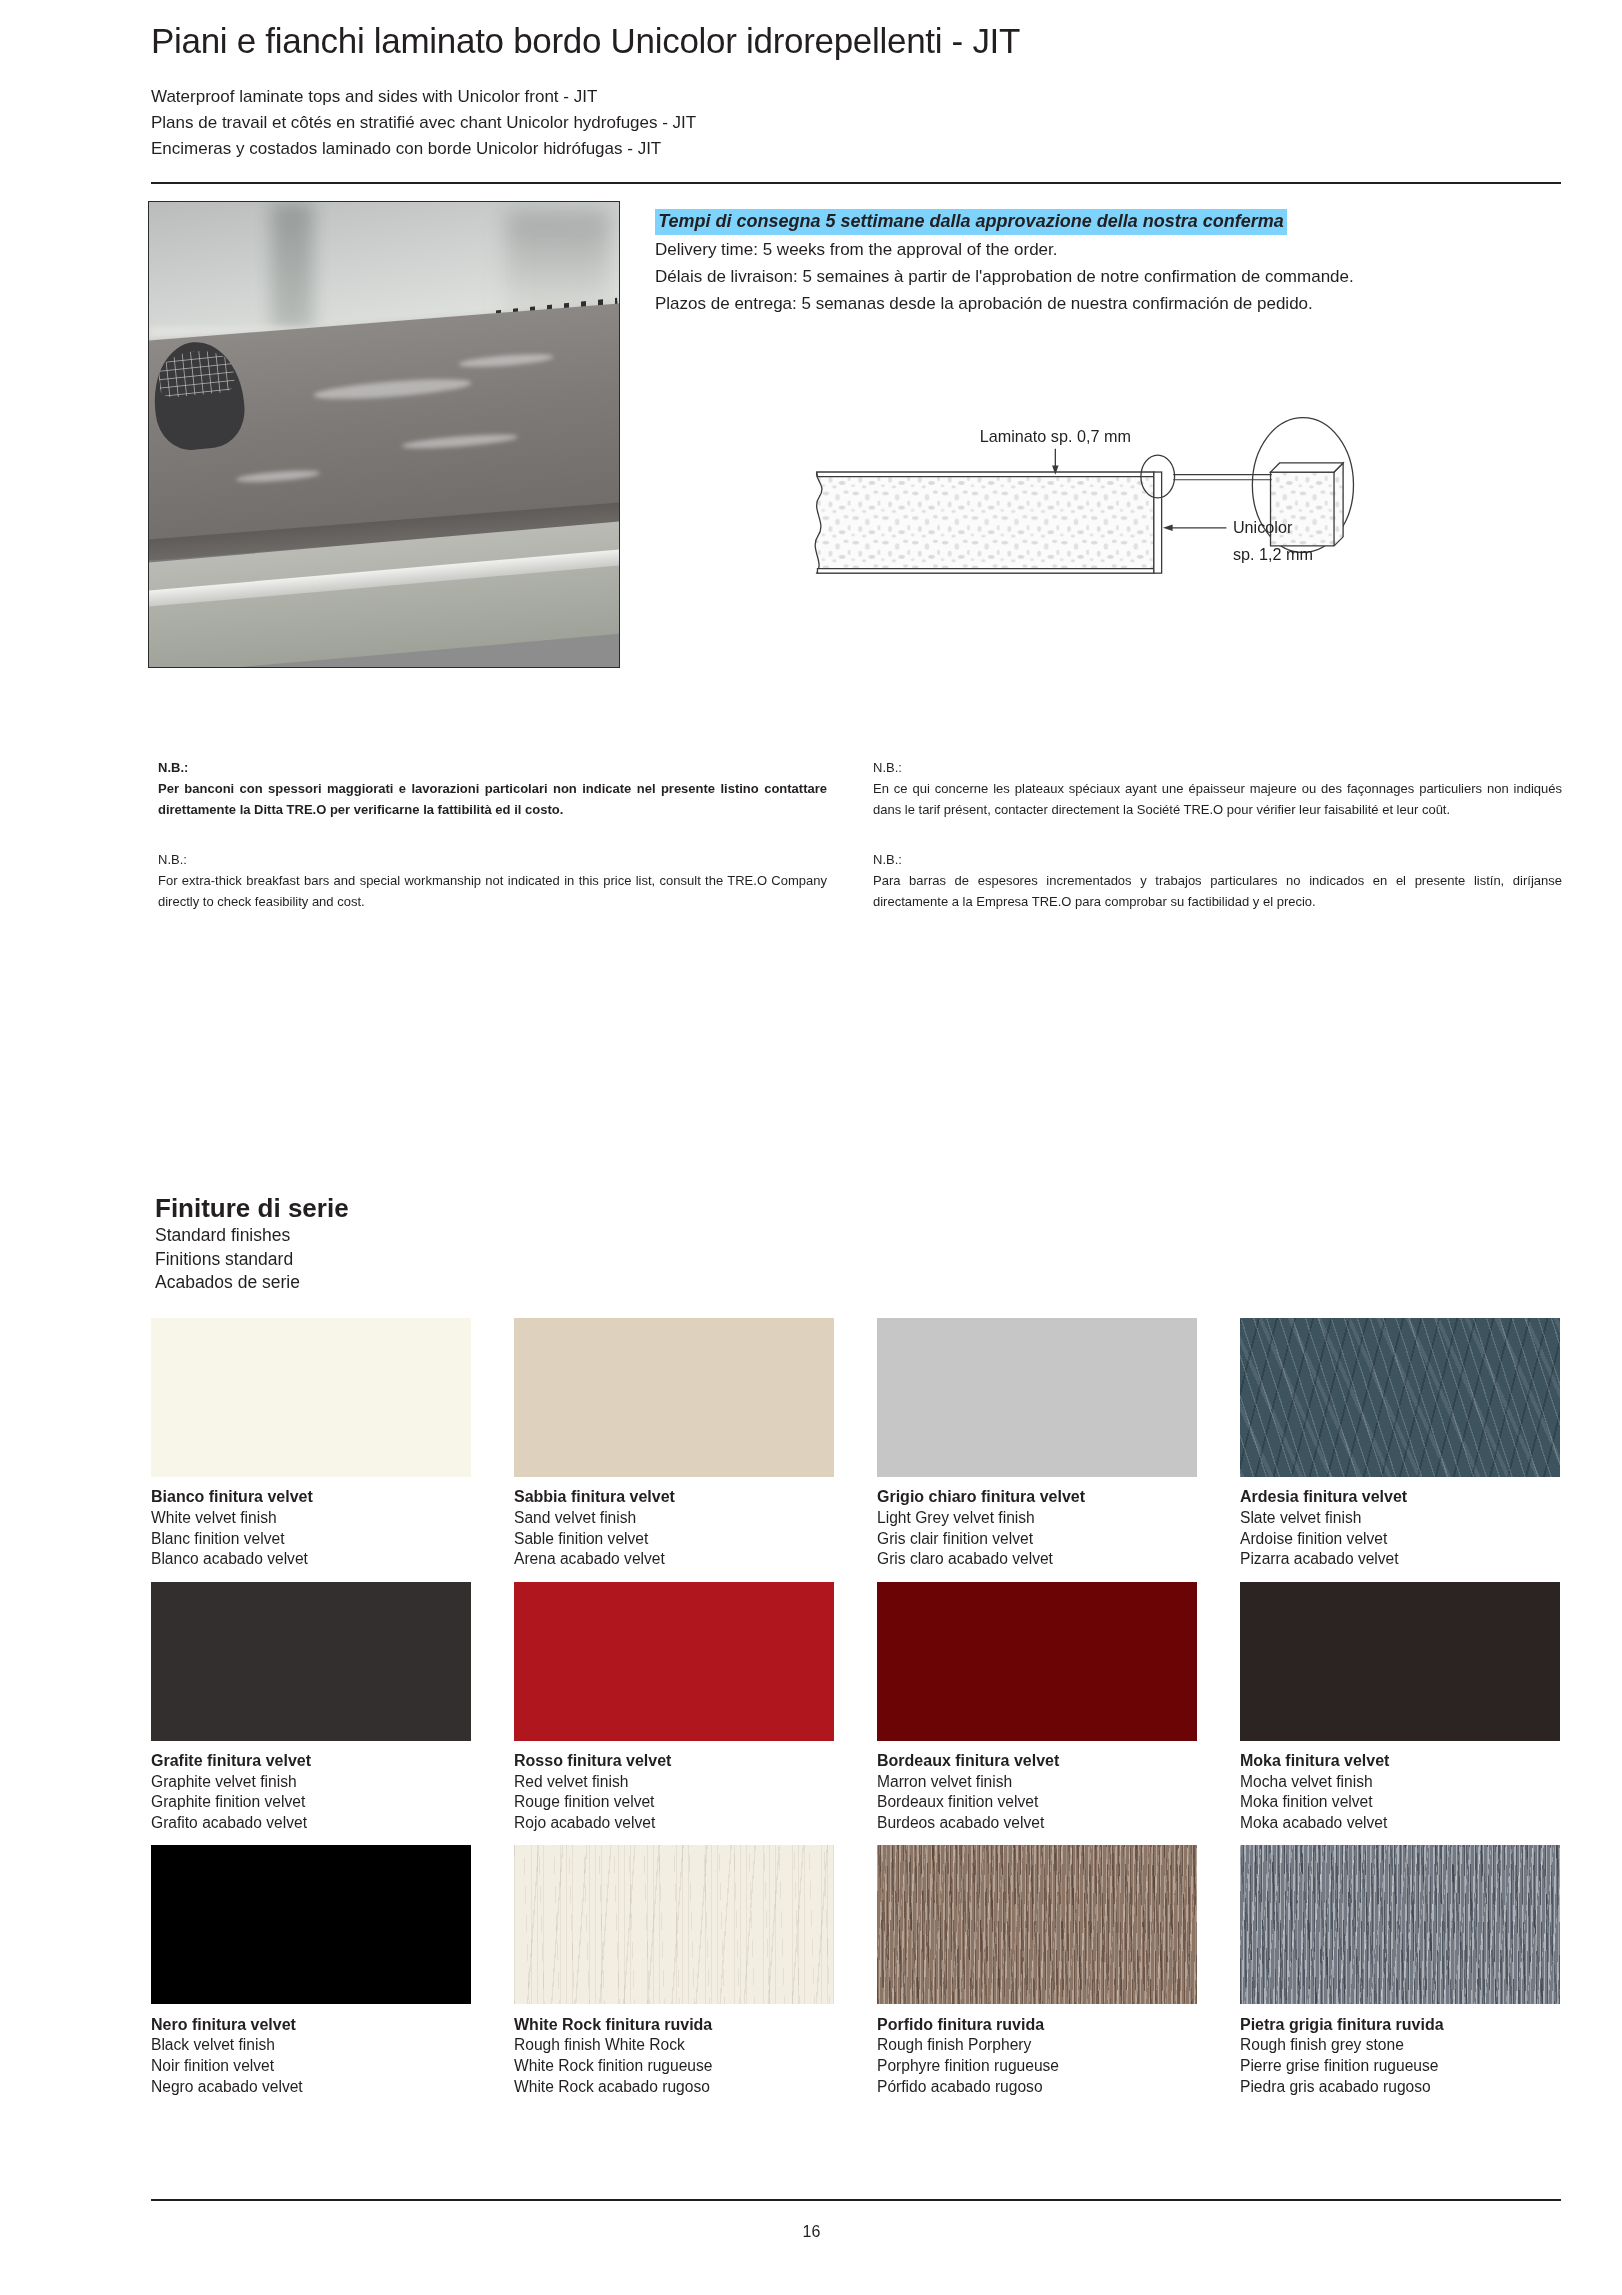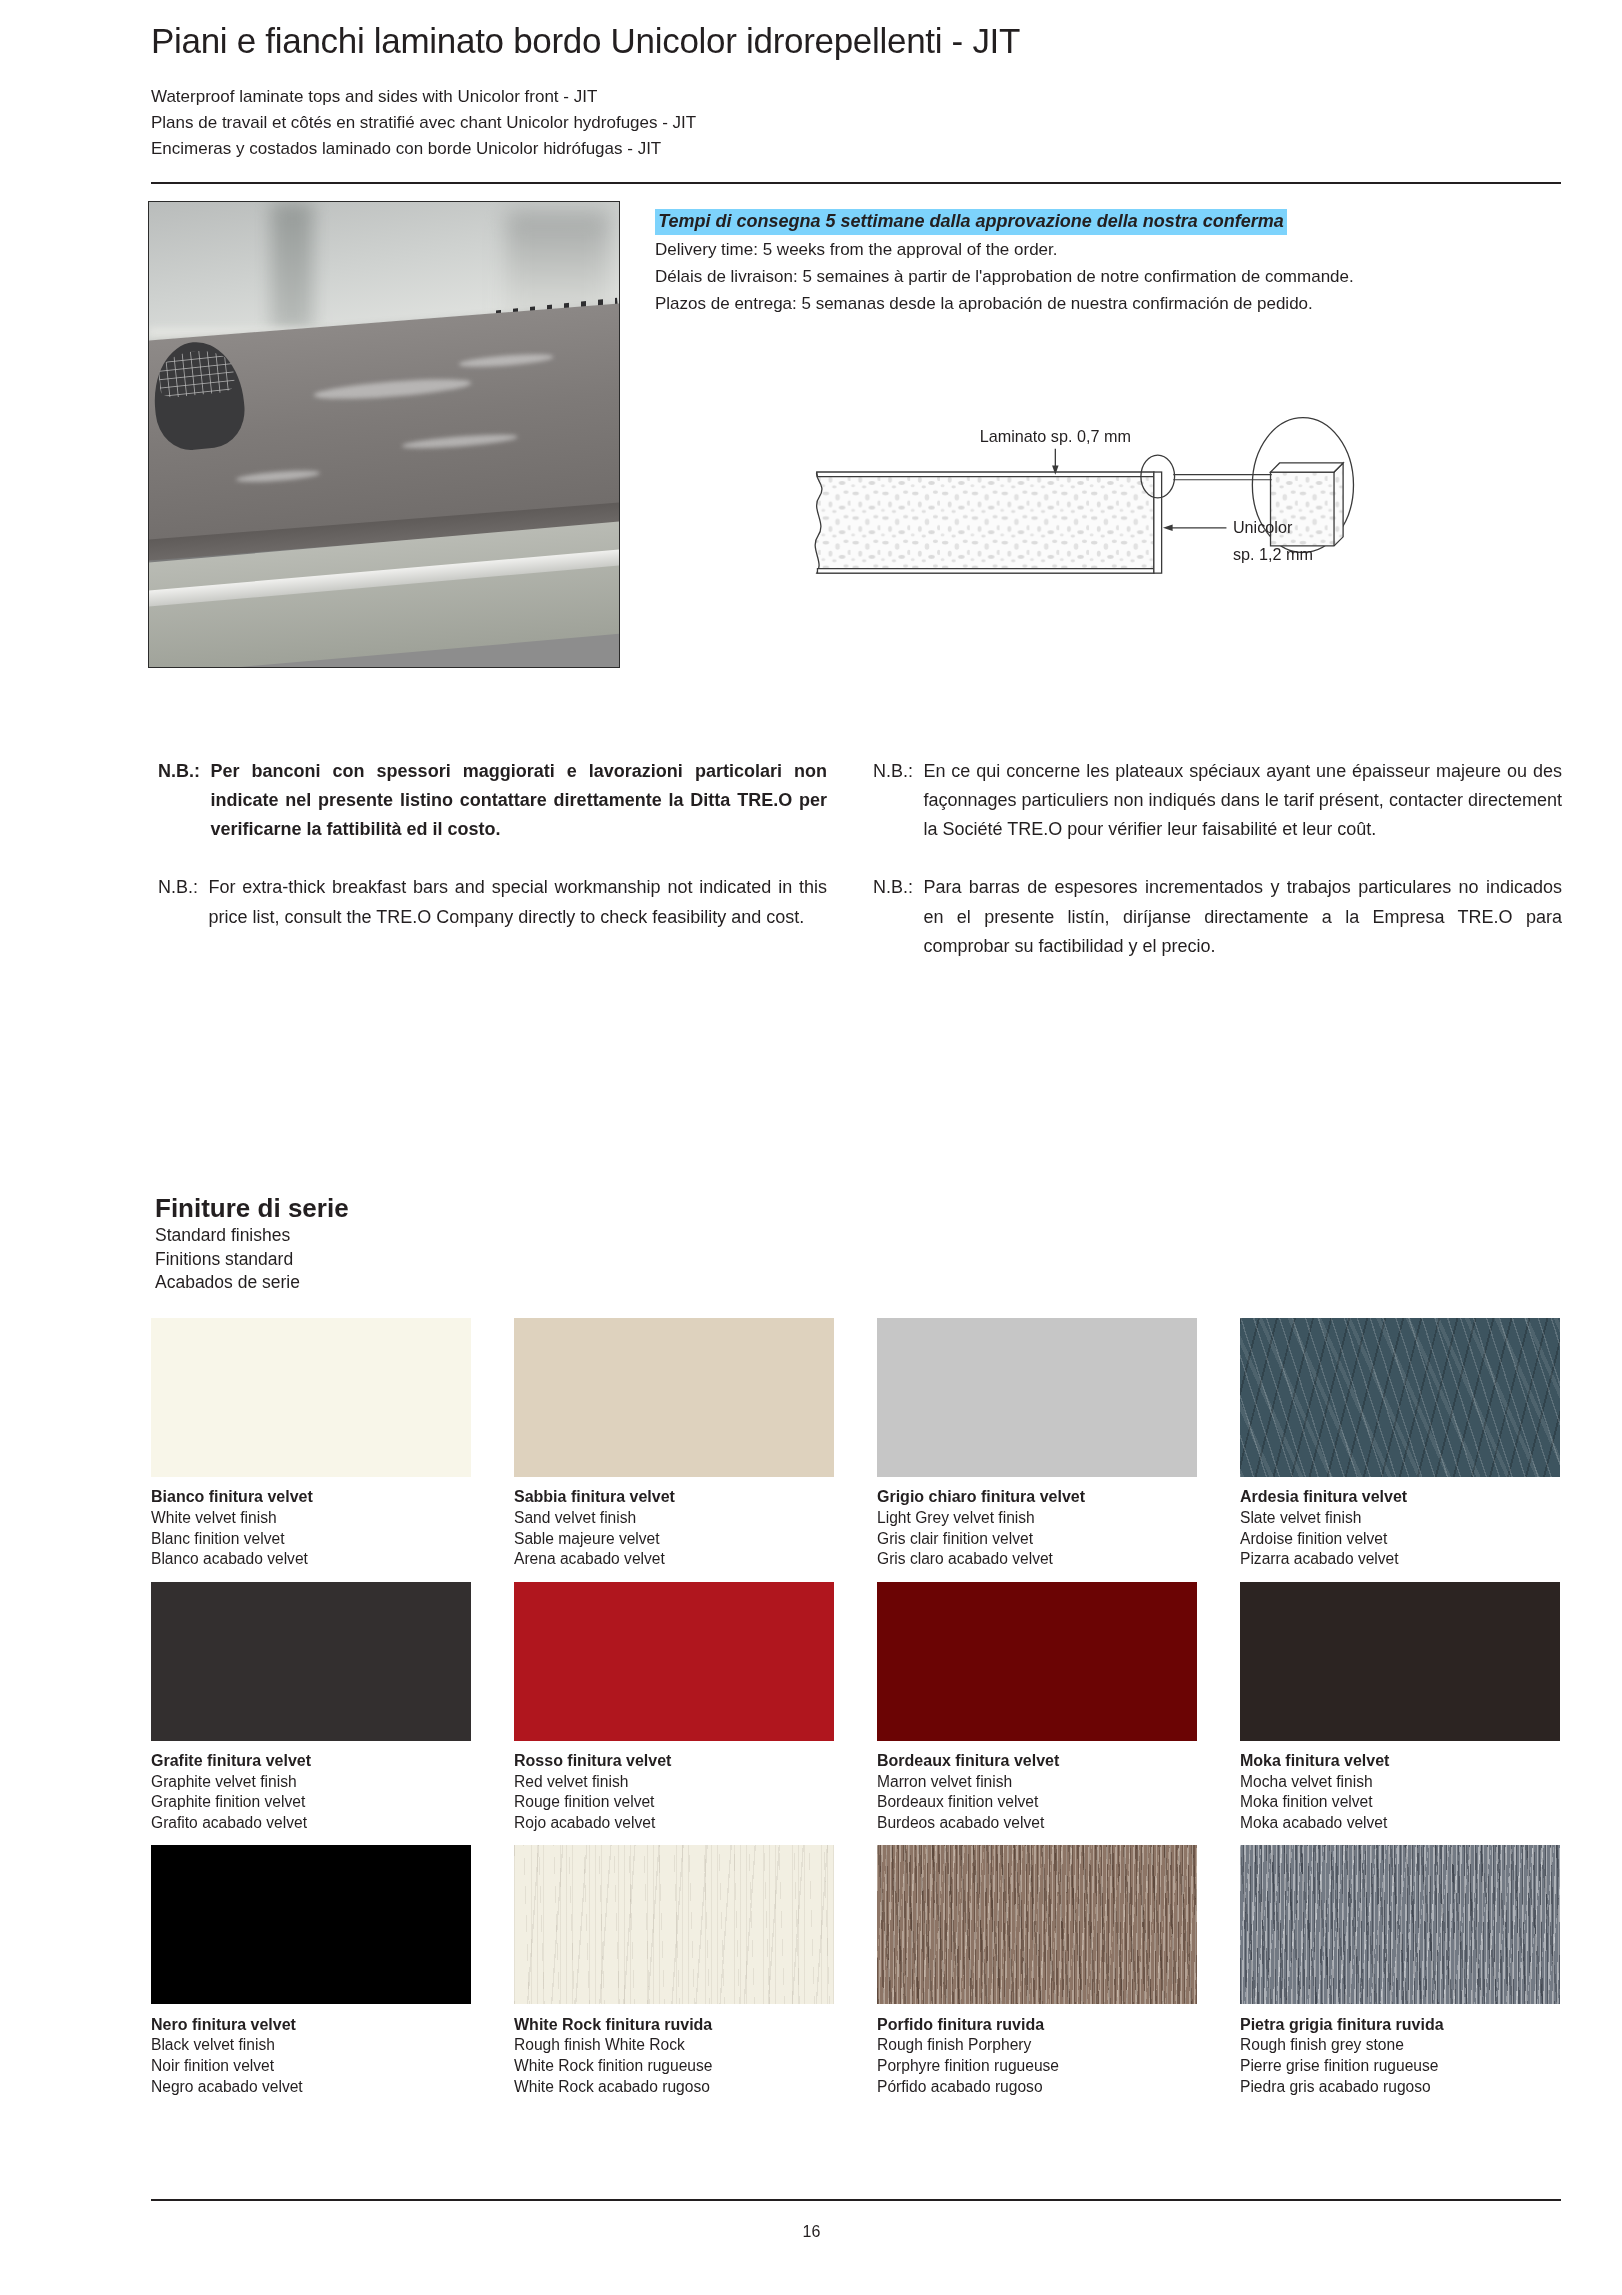--- a/index.html
+++ b/index.html
@@ -230,24 +230,25 @@
     width: 669px;
   }
   .nb-col-right {
     position: absolute;
     left: 873px;
     top: 757px;
     width: 689px;
   }
   .nb-item {
     display: flex;
-    font-size: 18px;
+    font-size: 13px;
     line-height: 1.62;
     color: #231f20;
     margin-bottom: 29px;
+    flex-direction: column;
   }
   .nb-label {
     flex: 0 0 auto;
     white-space: nowrap;
     padding-right: 10.4px;
   }
   .nb-text {
     flex: 1 1 auto;
     text-align: justify;
   }
@@ -492,21 +493,21 @@
           <div class="sw-alt">White velvet finish</div>
           <div class="sw-alt">Blanc finition velvet</div>
           <div class="sw-alt">Blanco acabado velvet</div>
         </div>
       </div>
       <div class="swatch-cell">
         <div class="swatch-chip" style="background: rgb(222, 210, 190);"></div>
         <div class="swatch-caption">
           <div class="sw-name">Sabbia finitura velvet</div>
           <div class="sw-alt">Sand velvet finish</div>
-          <div class="sw-alt">Sable majeure velvet</div>
+          <div class="sw-alt">Sable finition velvet</div>
           <div class="sw-alt">Arena acabado velvet</div>
         </div>
       </div>
       <div class="swatch-cell">
         <div class="swatch-chip" style="background: rgb(198, 198, 198);"></div>
         <div class="swatch-caption">
           <div class="sw-name">Grigio chiaro finitura velvet</div>
           <div class="sw-alt">Light Grey velvet finish</div>
           <div class="sw-alt">Gris clair finition velvet</div>
           <div class="sw-alt">Gris claro acabado velvet</div>

